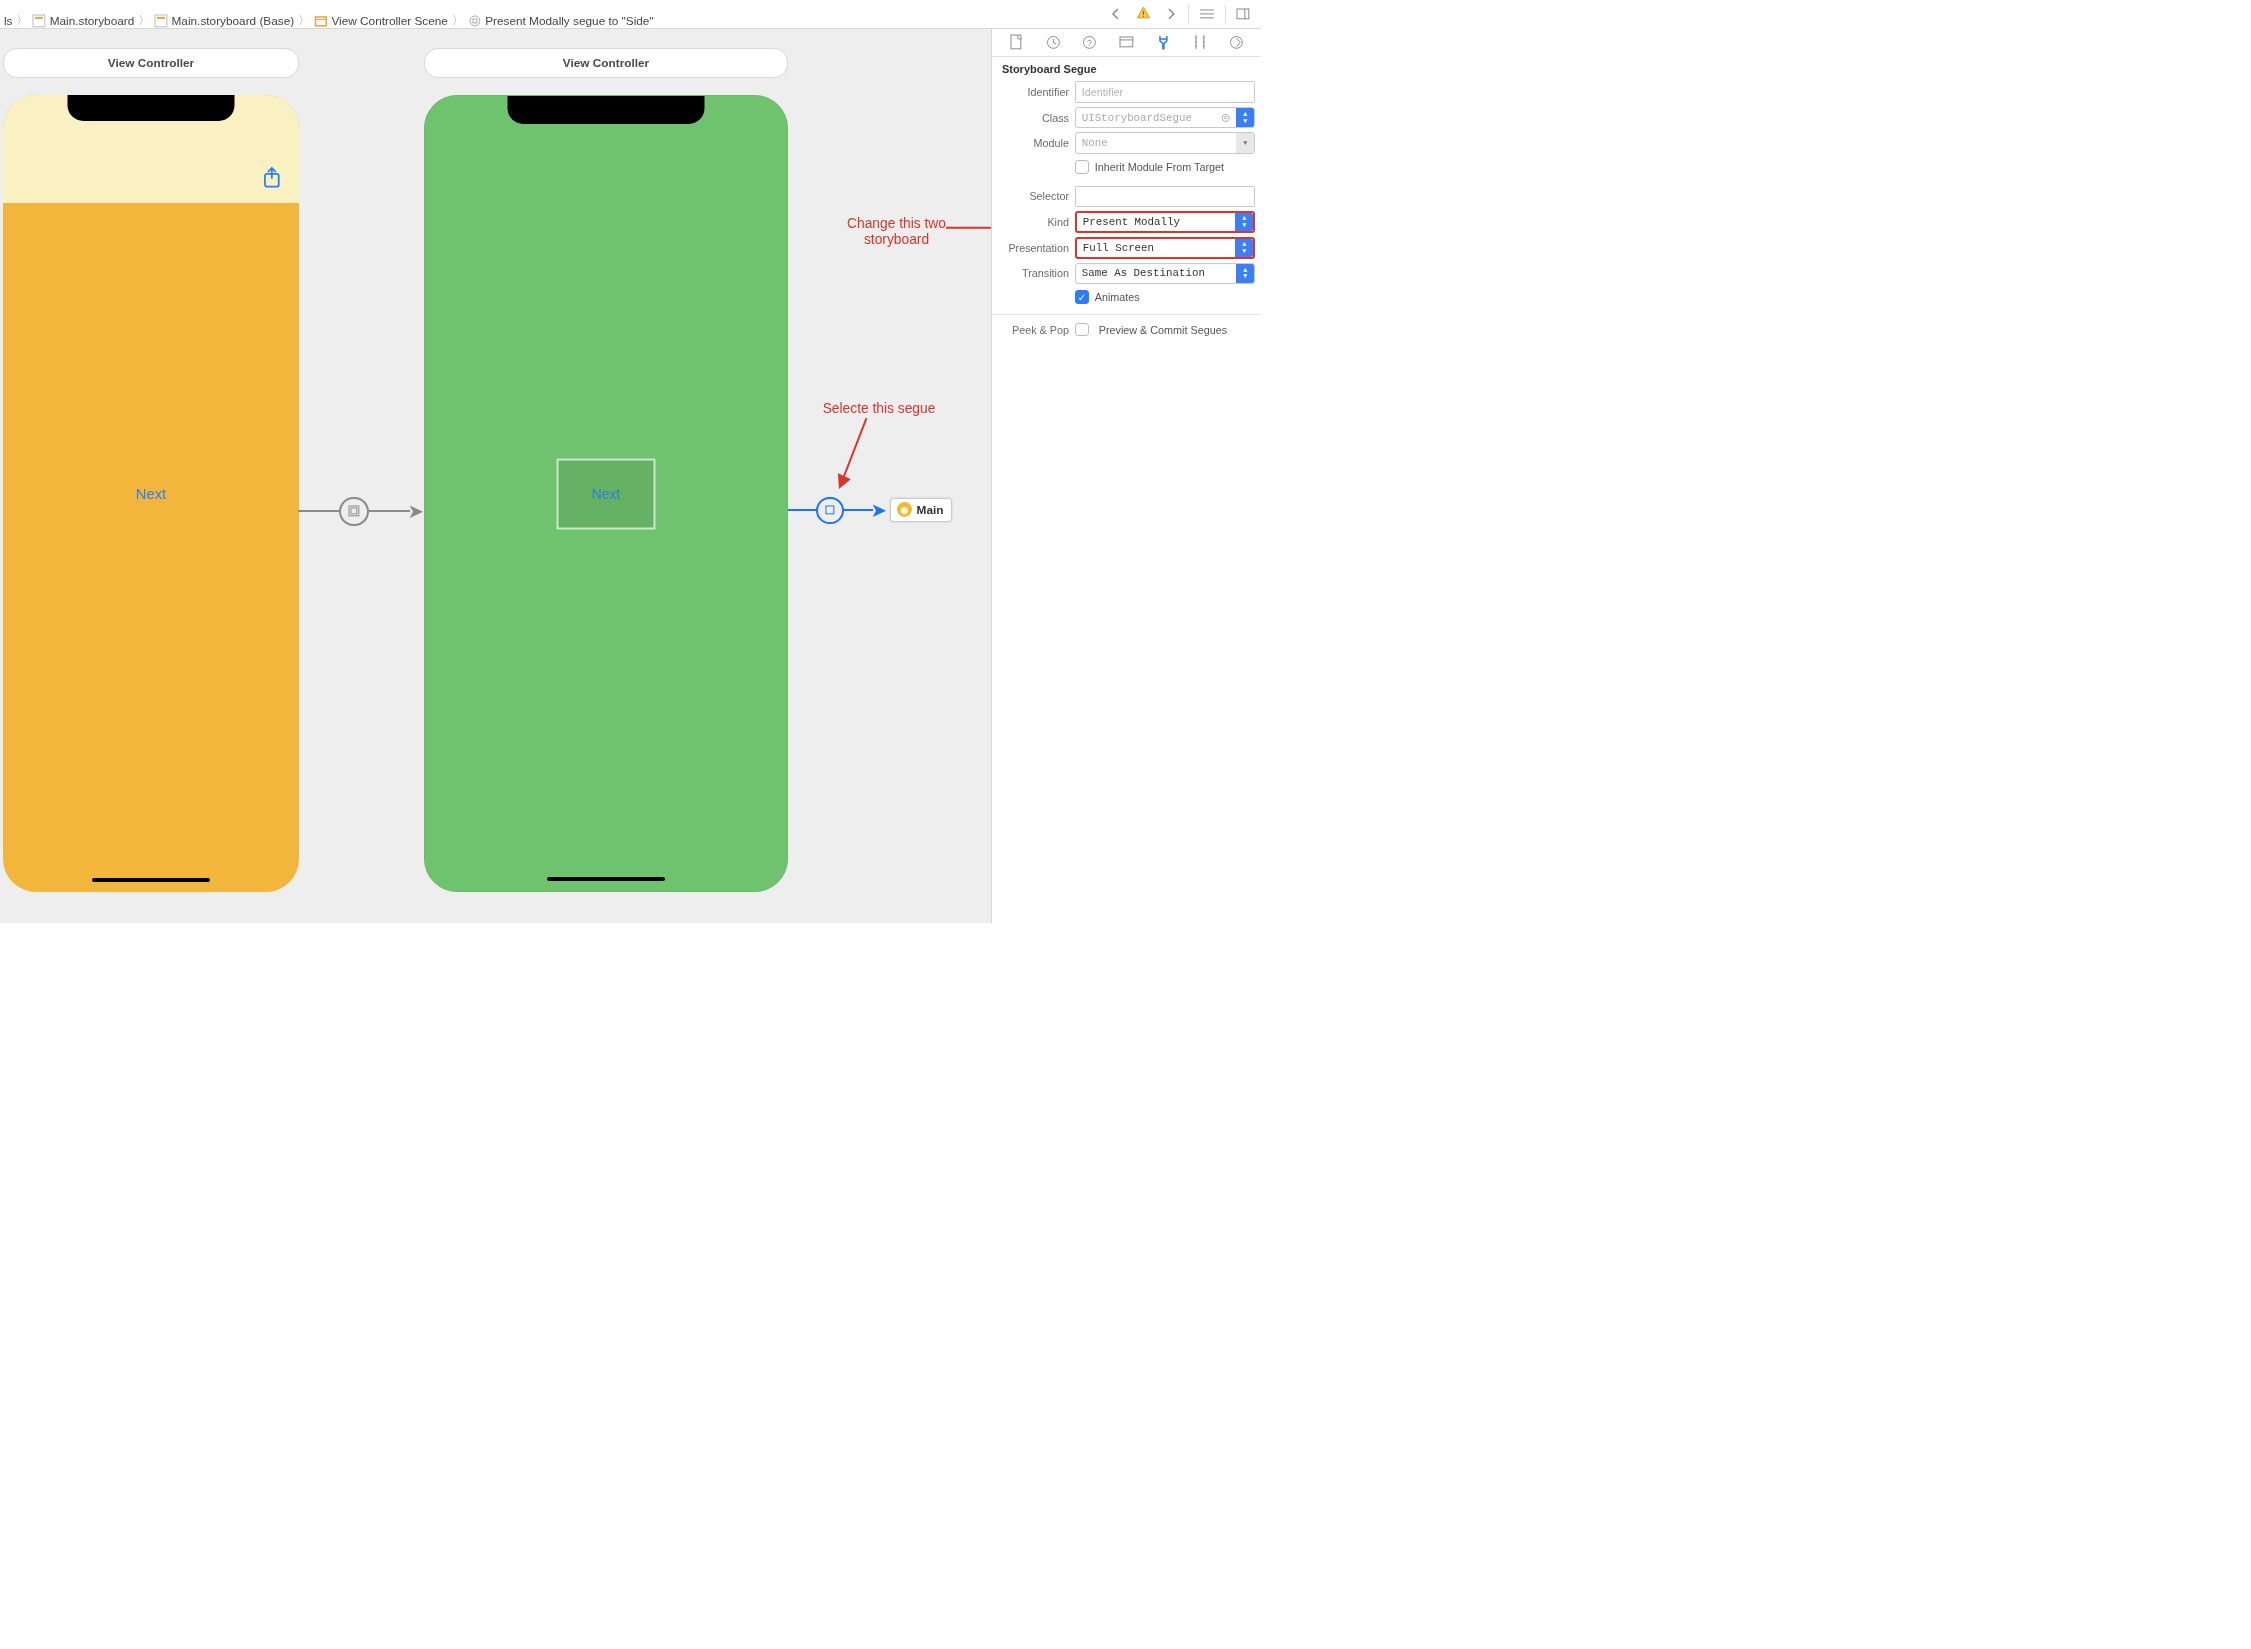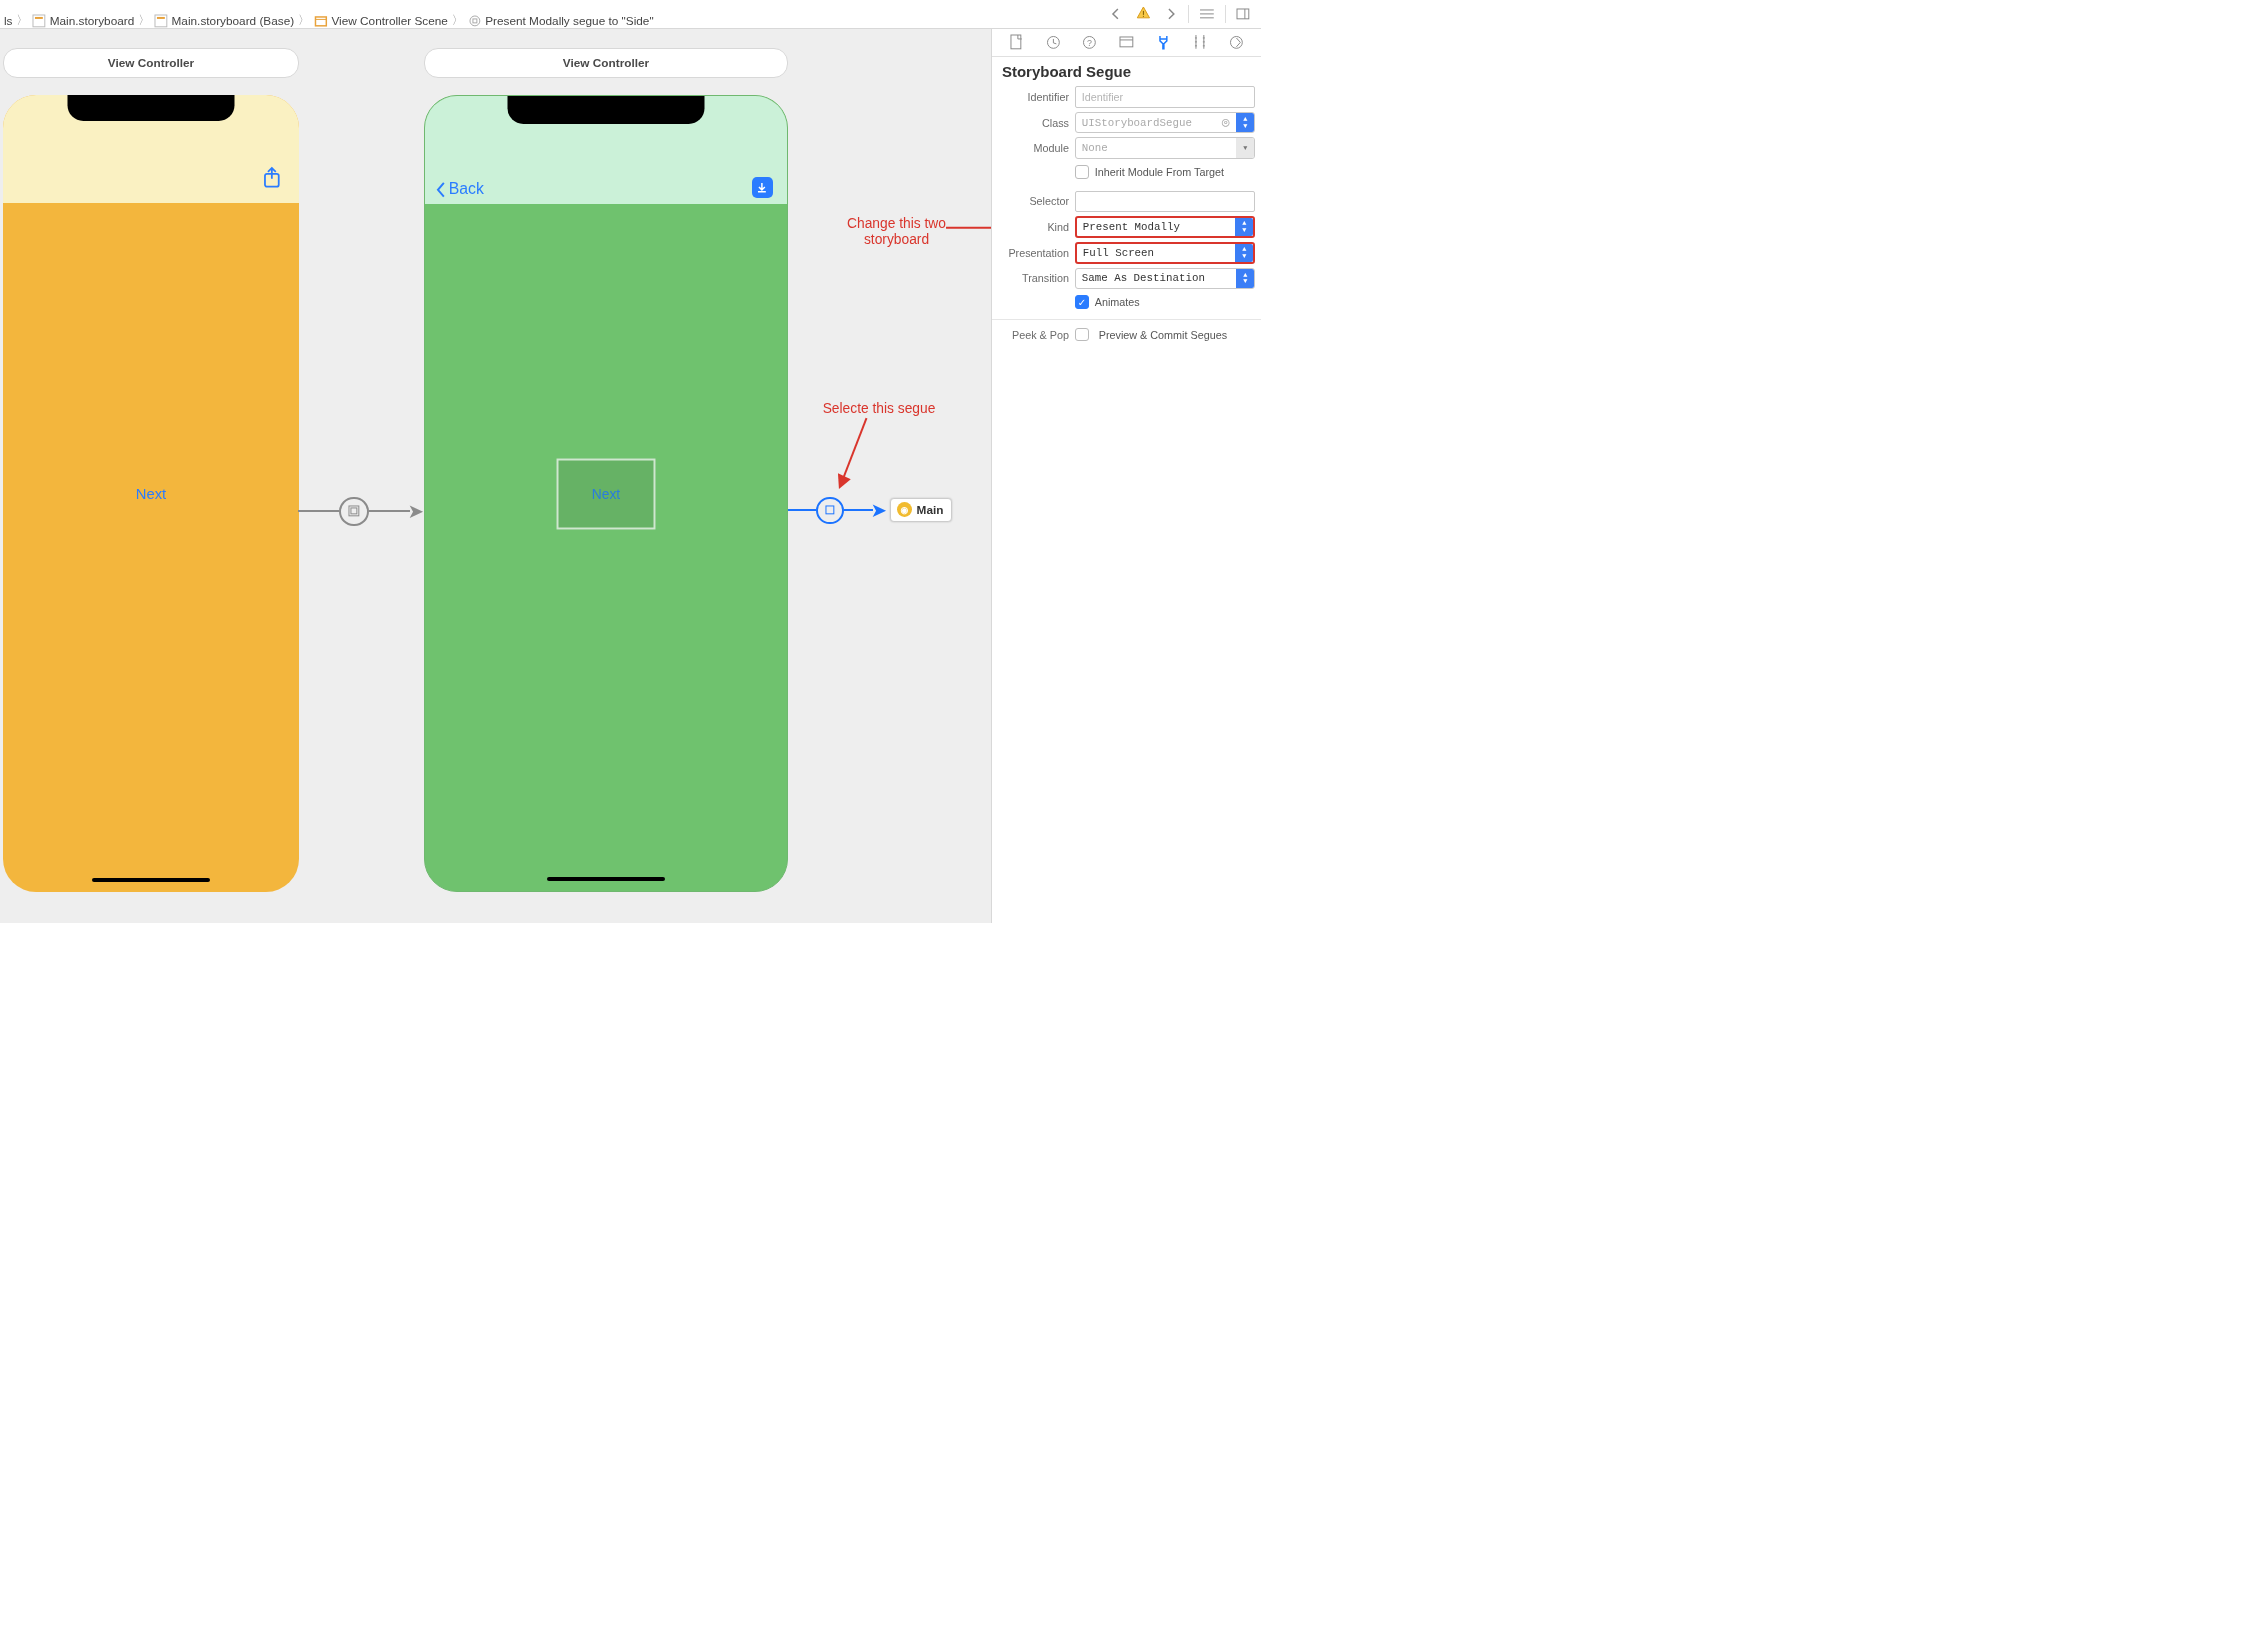--- a/index.html
+++ b/index.html
@@ -185,21 +185,21 @@
     height:28.6px;
     border-bottom:1px solid #e0e0e0;
     display:flex; align-items:center; justify-content:space-around;
     padding:0 5.9px;
     color:#8a8a8a;
   }
   .insp-tabs .tab { width:21.7px;height:21.7px;display:flex;align-items:center;justify-content:center; }
   .insp-tabs .active { color:#1e7bff; }
   .insp-section-title {
     padding:5.9px 9.9px 3.9px;
-    font-weight:600; font-size:15px; color:#333;
+    font-weight:600; font-size:11px; color:#333;
   }
   .form-row {
     display:flex; align-items:center;
     padding:2px 5.9px 2px 0;
     gap:5.9px;
     justify-content:space-between;
   }
   .form-row .lbl {
     width:77px;
     text-align:right;
@@ -361,34 +361,20 @@
       <div class="shaft" style="width:37px"></div>
       <span class="head">➤</span>
     </div>
 
     <div class="scene scene-mid">
       <div class="scene-title">
         <span>View Controller</span>
       </div>
       <div class="device">
         <div class="notch"></div>
-        <div class="header-bar">
-          <span class="back-btn">
-            <svg width="11.8" height="17.7" viewBox="0 0 12 18">
-                <path d="M9 2L3 9l6 7" fill="none" stroke="#2a7cff" stroke-width="2"></path>
-              </svg>
-            <span>Back</span>
-          </span>
-          <span class="dl-badge">
-            <svg width="11.8" height="11.8" viewBox="0 0 12 12">
-                <path d="M6 1v7M3 5l3 3 3-3" fill="none" stroke="#fff" stroke-width="1.5"></path>
-                <line x1="2" y1="10" x2="10" y2="10" stroke="#fff" stroke-width="1.5"></line>
-              </svg>
-          </span>
-        </div>
         <div class="green-next-box">
           <span>Next</span>
         </div>
         <div class="home-ind"></div>
       </div>
     </div>
 
     <div class="segue-blue" style="left:788px; top:468px; width:99px;">
       <div class="shaft" style="width:27.6px"></div>
       <div class="node">

